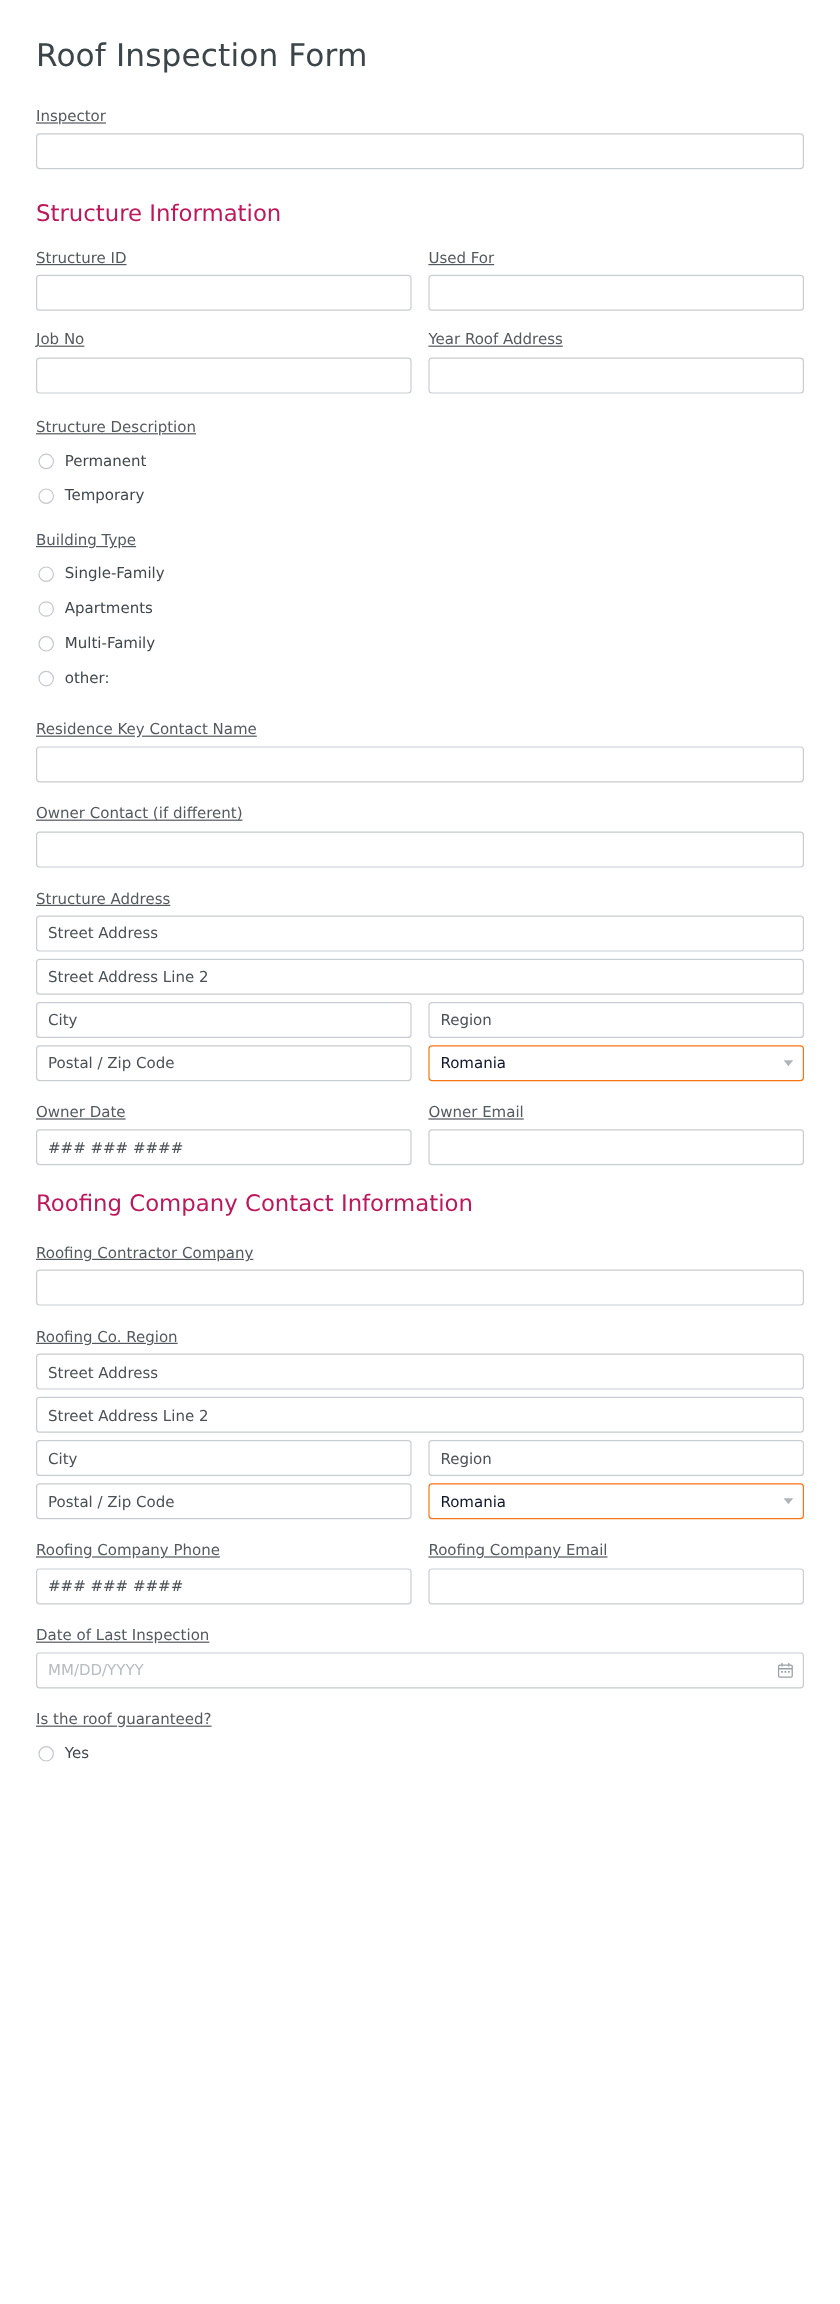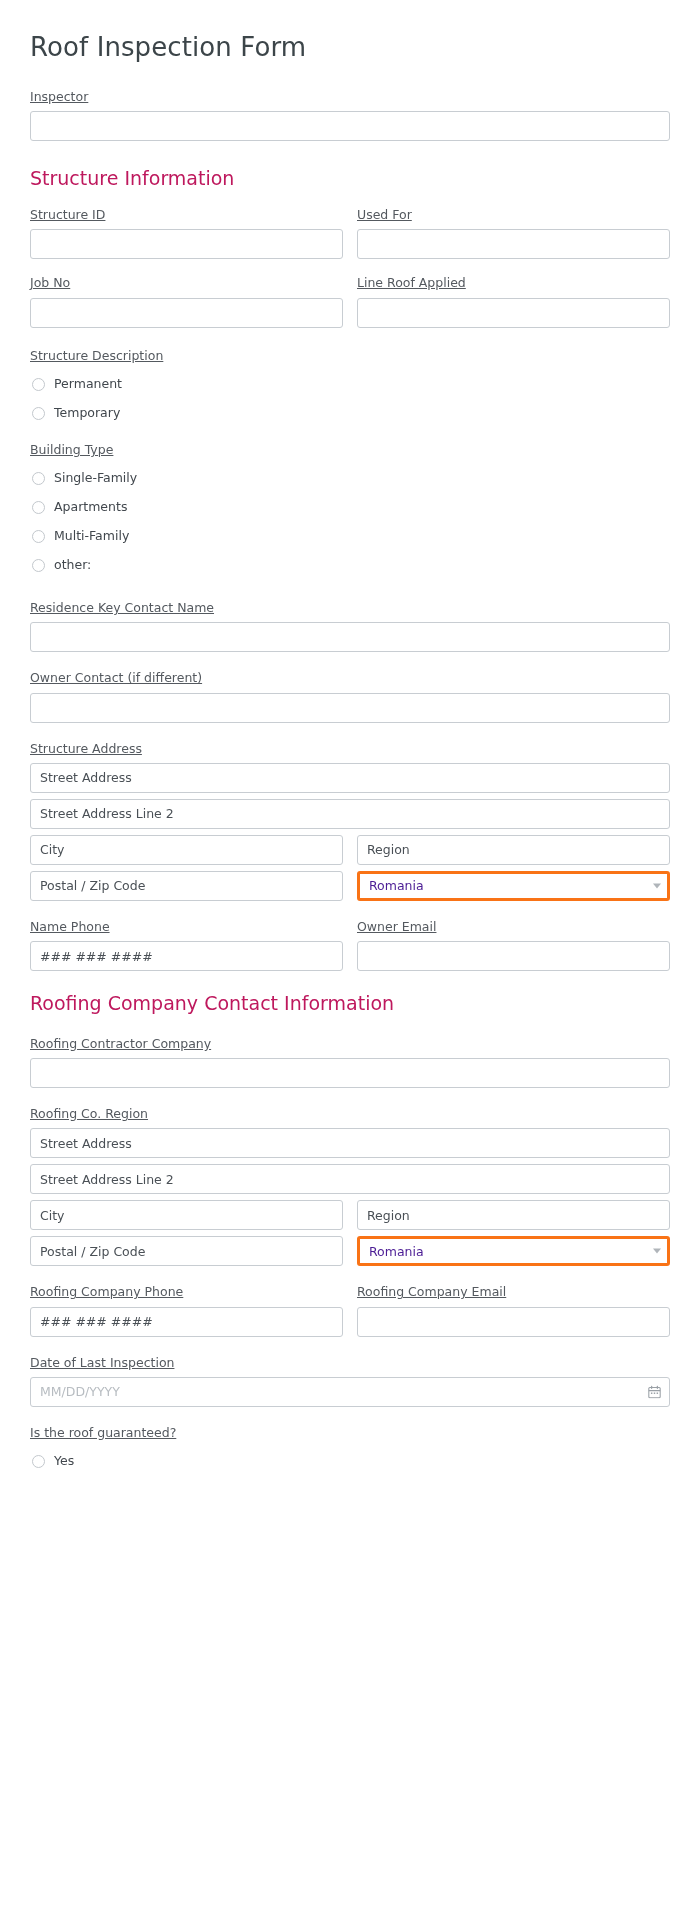--- a/index.html
+++ b/index.html
@@ -113,25 +113,25 @@
   }
   .addr-row > .col { width: 50%; }
 
   
   .sel-wrap { position: relative; width: 100%; }
   .sel {
     display: flex;
     align-items: center;
     width: 100%;
     height: 30px;
-    border: 3px solid #f97316;
+    border: 1px solid #f97316;
     border-radius: 3px;
     background: #ffffff;
     font-size: 12.5px;
-    color: #4c1d95;
+    color: #0f172a;
     padding: 0 24px 0 9px;
   }
   .sel-caret {
     position: absolute;
     right: 9px;
     top: 50%;
     transform: translateY(-50%);
     width: 0; height: 0;
     border-left: 4.5px solid transparent;
     border-right: 4.5px solid transparent;
@@ -179,21 +179,21 @@
         <input class="txt" type="text" placeholder="" style="">
       </div>
     </div>
 
     <div class="field row2">
       <div class="col">
         <label class="field-label">Job No</label>
         <input class="txt" type="text" placeholder="" style="">
       </div>
       <div class="col">
-        <label class="field-label">Line Roof Applied</label>
+        <label class="field-label">Year Roof Address</label>
         <input class="txt" type="text" placeholder="" style="">
       </div>
     </div>
 
     <div class="field" style="margin-top:20px;">
       <label class="field-label">Structure Description</label>
       <div class="radio-group">
         <div class="radio-row">
           <span class="radio-dot"></span>
           <span class="radio-label">Permanent</span>
@@ -264,21 +264,21 @@
               <span>Romania</span>
             </div>
             <span class="sel-caret"></span>
           </div>
         </div>
       </div>
     </div>
 
     <div class="field row2" style="margin-top:18px;">
       <div class="col">
-        <label class="field-label">Name Phone</label>
+        <label class="field-label">Owner Date</label>
         <input class="txt ph-dark" type="text" placeholder="### ### ####" style="">
       </div>
       <div class="col">
         <label class="field-label">Owner Email</label>
         <input class="txt" type="text" placeholder="" style="">
       </div>
     </div>
   </div>
 
   <div class="sec-gap-md">

